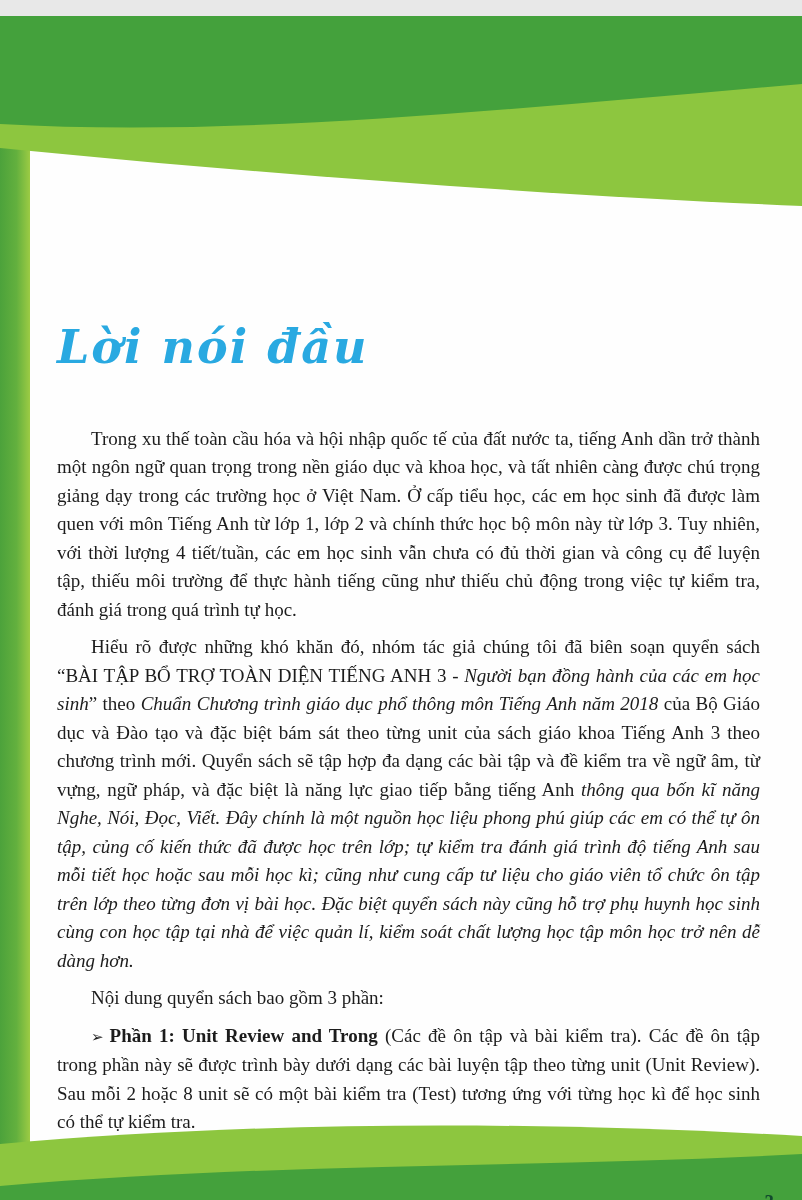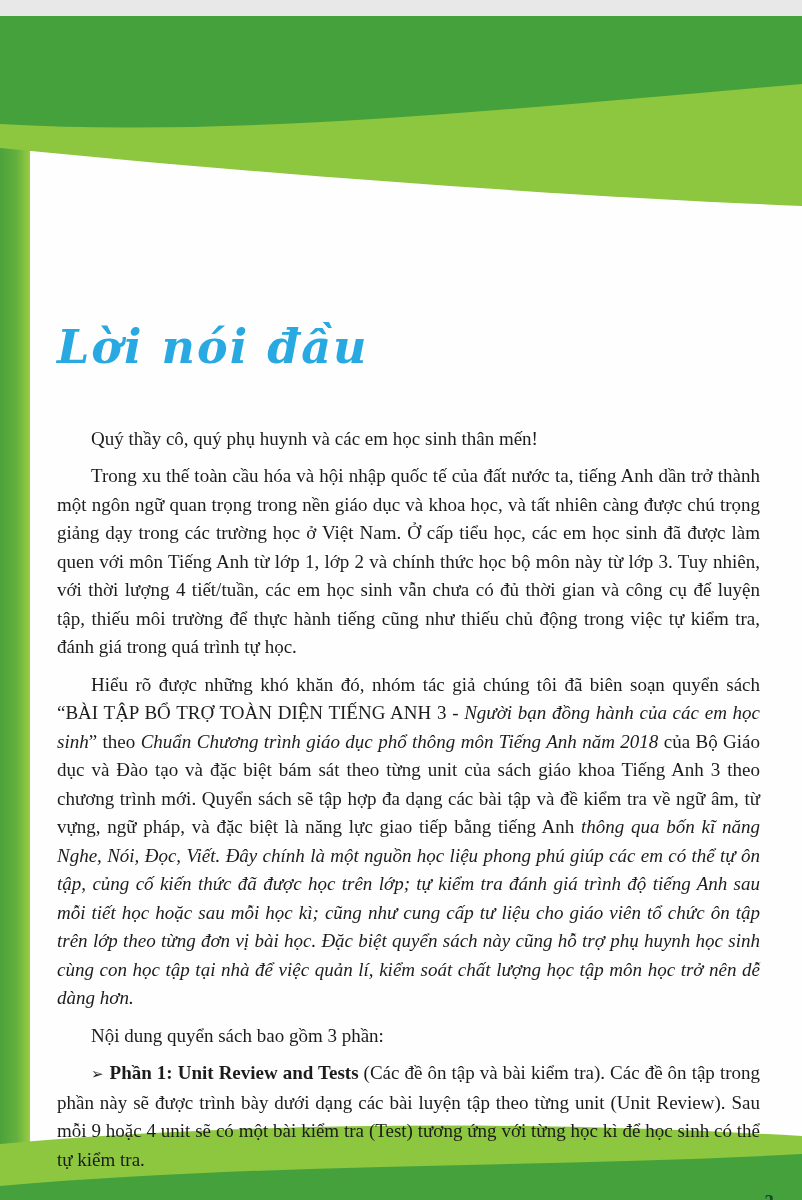--- a/index.html
+++ b/index.html
@@ -67,27 +67,26 @@
 
   <svg class="bottom-wave" viewBox="0 0 802 120" preserveAspectRatio="none">
     <path d="M0,48 C250,26 520,24 802,40 V120 H0 Z" fill="#8dc63f"></path>
     <path d="M0,90 C280,66 540,72 802,58 V120 H0 Z" fill="#44a13c"></path>
   </svg>
 
   <div class="content">
 
     <h1 class="title">Lời nói đầu</h1>
 
-    <p><span>Quý thầy cô, quý phụ huynh và các em học sinh thân mến!</span></p>
 
     <p><span>Trong xu thế toàn cầu hóa và hội nhập quốc tế của đất nước ta, tiếng Anh dần trở thành một ngôn ngữ quan trọng trong nền giáo dục và khoa học, và tất nhiên càng được chú trọng giảng dạy trong các trường học ở Việt Nam. Ở cấp tiểu học, các em học sinh đã được làm quen với môn Tiếng Anh từ lớp 1, lớp 2 và chính thức học bộ môn này từ lớp 3. Tuy nhiên, với thời lượng 4 tiết/tuần, các em học sinh vẫn chưa có đủ thời gian và công cụ để luyện tập, thiếu môi trường để thực hành tiếng cũng như thiếu chủ động trong việc tự kiểm tra, đánh giá trong quá trình tự học.</span></p>
 
     <p><span>Hiểu rõ được những khó khăn đó, nhóm tác giả chúng tôi đã biên soạn quyển sách “BÀI TẬP BỔ TRỢ TOÀN DIỆN TIẾNG ANH 3 - </span><span class="italic">Người bạn đồng hành của các em học sinh</span><span>” theo </span><span class="italic">Chuẩn Chương trình giáo dục phổ thông môn Tiếng Anh năm 2018</span><span> của Bộ Giáo dục và Đào tạo và đặc biệt bám sát theo từng unit của sách giáo khoa Tiếng Anh 3 theo chương trình mới. Quyển sách sẽ tập hợp đa dạng các bài tập và đề kiểm tra về ngữ âm, từ vựng, ngữ pháp, và đặc biệt là năng lực giao tiếp bằng tiếng Anh </span><span class="italic">thông qua bốn kĩ năng Nghe, Nói, Đọc, Viết. Đây chính là một nguồn học liệu phong phú giúp các em có thể tự ôn tập, củng cố kiến thức đã được học trên lớp; tự kiểm tra đánh giá trình độ tiếng Anh sau mỗi tiết học hoặc sau mỗi học kì; cũng như cung cấp tư liệu cho giáo viên tổ chức ôn tập trên lớp theo từng đơn vị bài học. Đặc biệt quyển sách này cũng hỗ trợ phụ huynh học sinh cùng con học tập tại nhà để việc quản lí, kiểm soát chất lượng học tập môn học trở nên dễ dàng hơn.</span></p>
 
     <p><span>Nội dung quyển sách bao gồm 3 phần:</span></p>
 
-    <p><span class="bullet-marker">➢</span><span class="bold">Phần 1: Unit Review and Tests</span><span> (Các đề ôn tập và bài kiểm tra). Các đề ôn tập trong phần này sẽ được trình bày dưới dạng các bài luyện tập theo từng unit (Unit Review). Sau mỗi 9 hoặc 4 unit sẽ có một bài kiểm tra (Test) tương ứng với từng học kì để học sinh có thể tự kiểm tra.</span></p>
+    <p><span class="bullet-marker">➢</span><span class="bold">Phần 1: Unit Review and Trong</span><span> (Các đề ôn tập và bài kiểm tra). Các đề ôn tập trong phần này sẽ được trình bày dưới dạng các bài luyện tập theo từng unit (Unit Review). Sau mỗi 2 hoặc 8 unit sẽ có một bài kiểm tra (Test) tương ứng với từng học kì để học sinh có thể tự kiểm tra.</span></p>
 
   </div>
 
   <div class="page-number">3</div>
 
 </div>
 
 </body></html>

